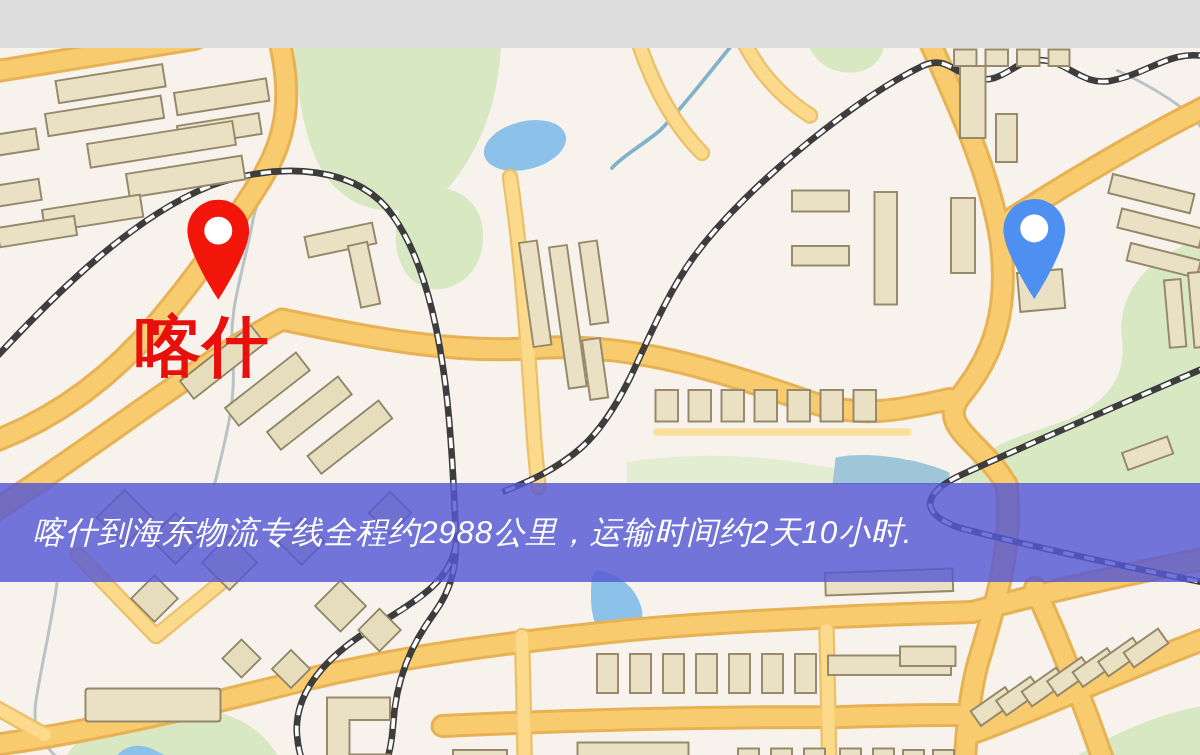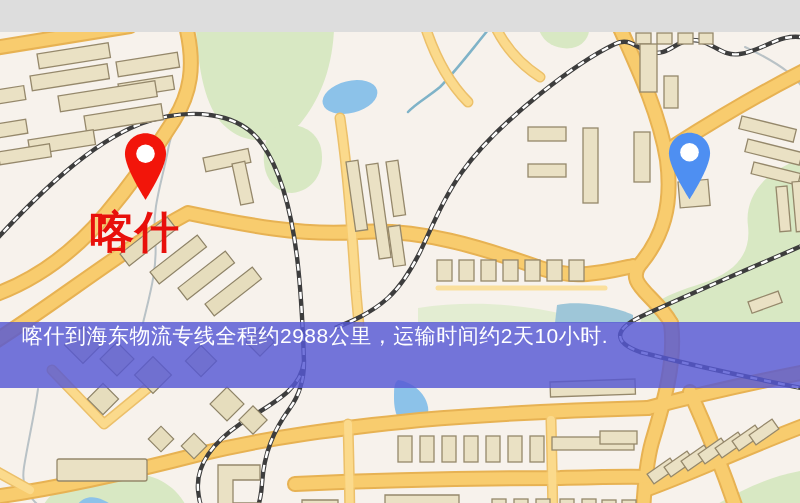--- a/index.html
+++ b/index.html
@@ -14,21 +14,21 @@
   .place-label{
     position:absolute;font-weight:bold;font-size:44px;line-height:1;
     white-space:nowrap;letter-spacing:1px;
     text-shadow:0 0 2px rgba(255,255,255,.35);
   }
   .label-origin{left:90px;top:178px;color:#e8100b;}
   .label-dest{left:644px;top:177px;color:#2336cf;}
   .banner{
     position:absolute;left:0;top:290px;width:800px;height:66px;
     background:rgba(86,88,212,0.82);
-    display:flex;
+    display:flex;align-items:center;font-style:italic;
   }
   .banner span{
     color:#ffffff;font-size:21px;letter-spacing:0.5px;
     padding-left:22px;white-space:nowrap;
   }
   
   .park{fill:#d8e8c3;stroke:none;}
   .park-pale{fill:#e3edd2;}
   .water{fill:#8cc2e9;stroke:none;}
   .water-teal{fill:#9ec6d8;}

